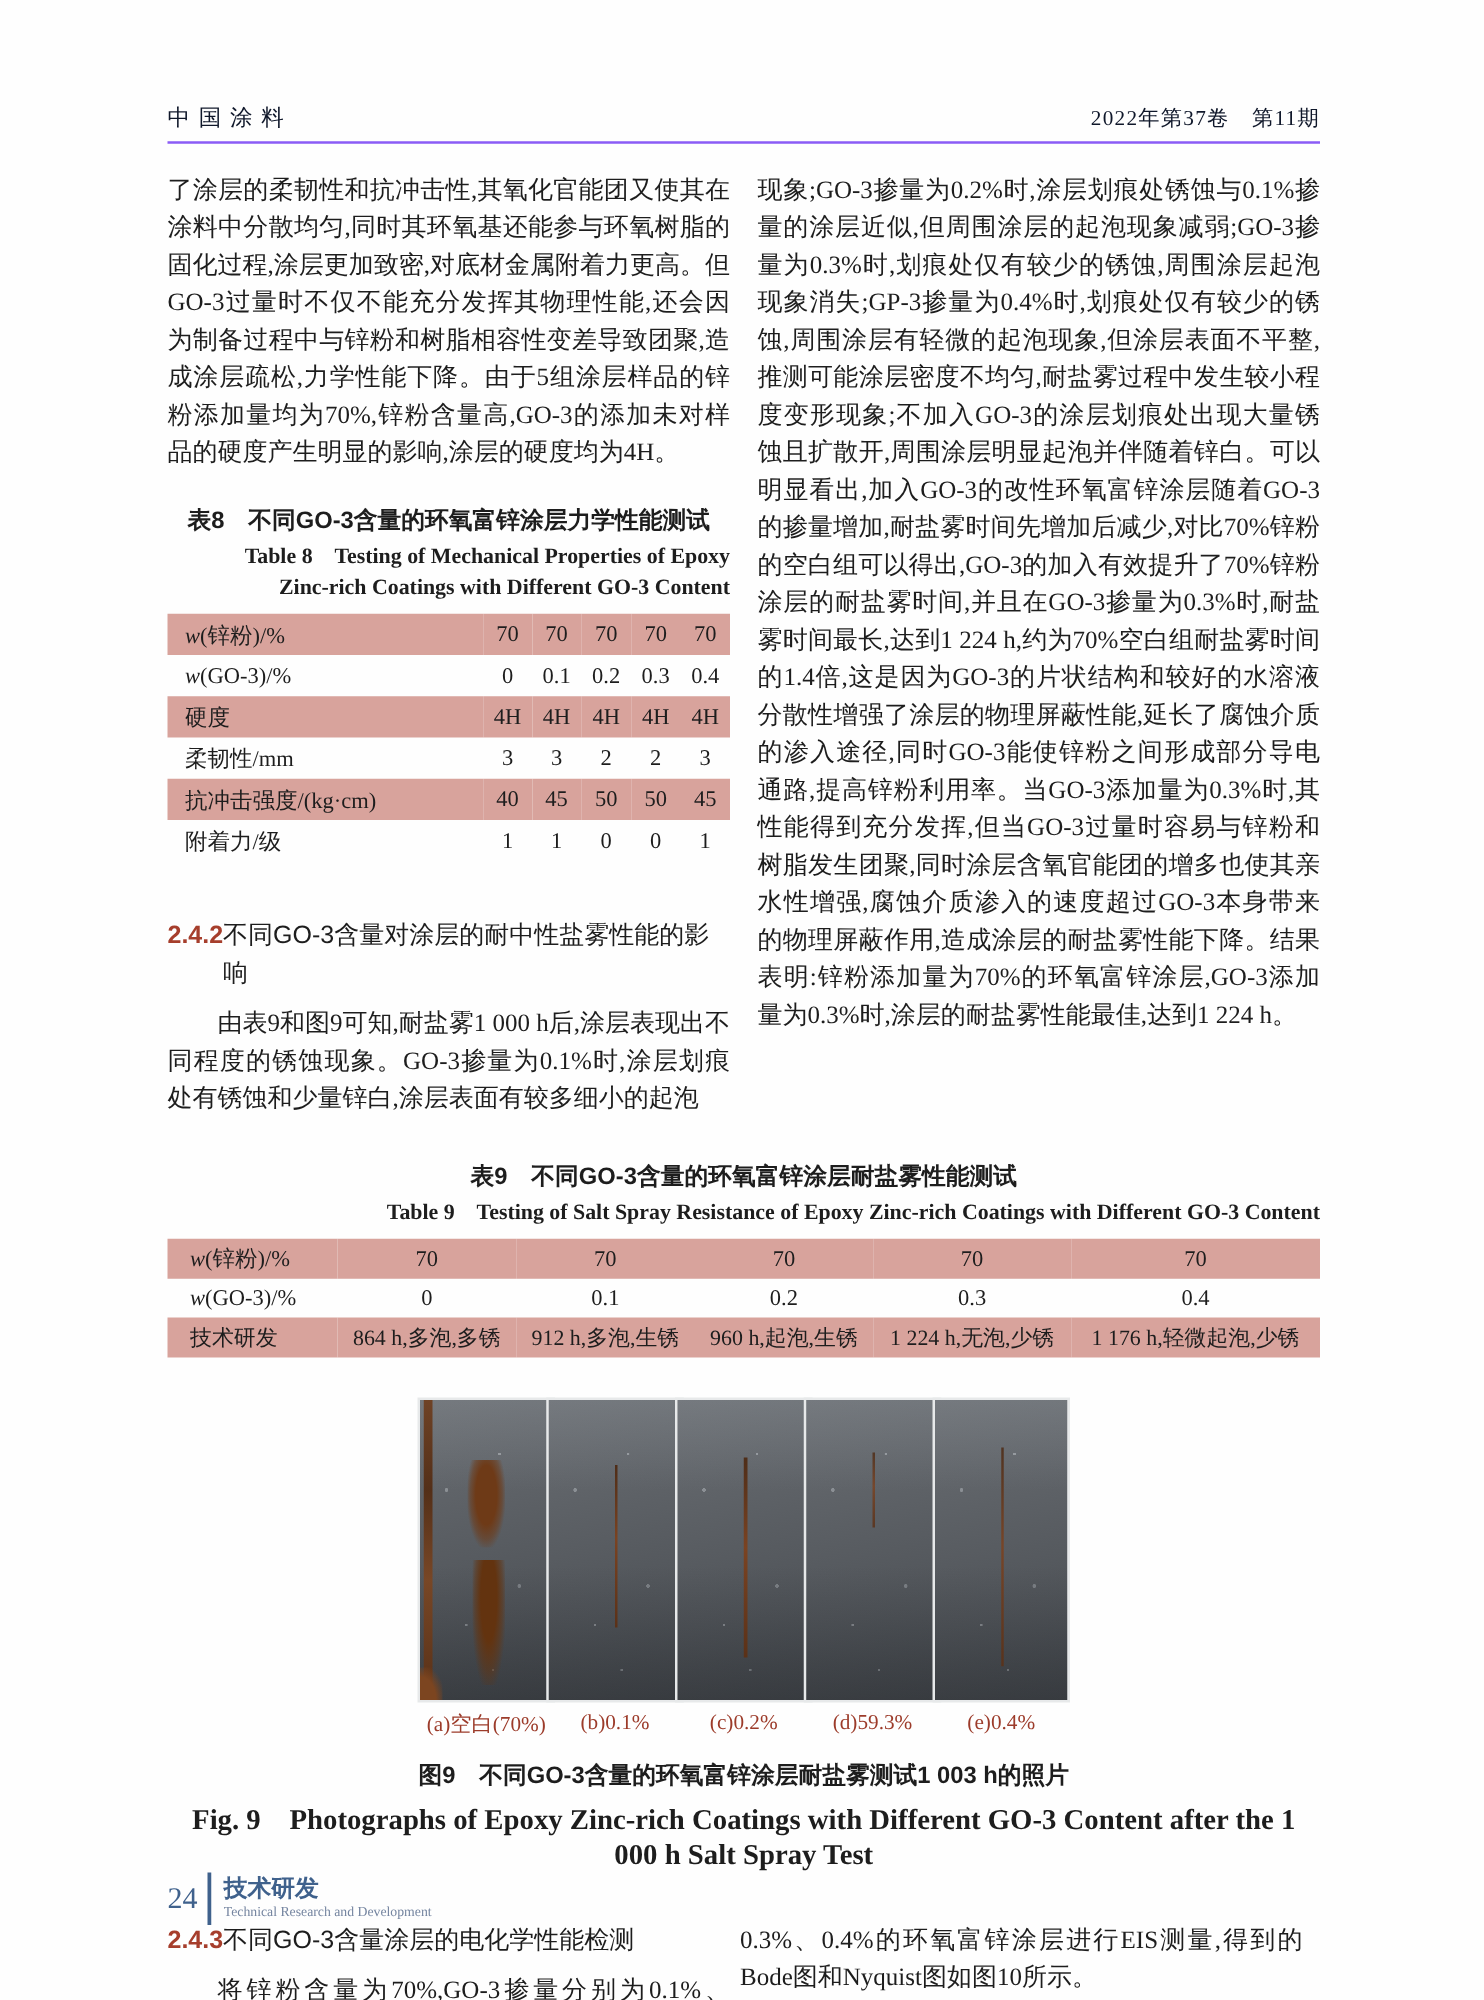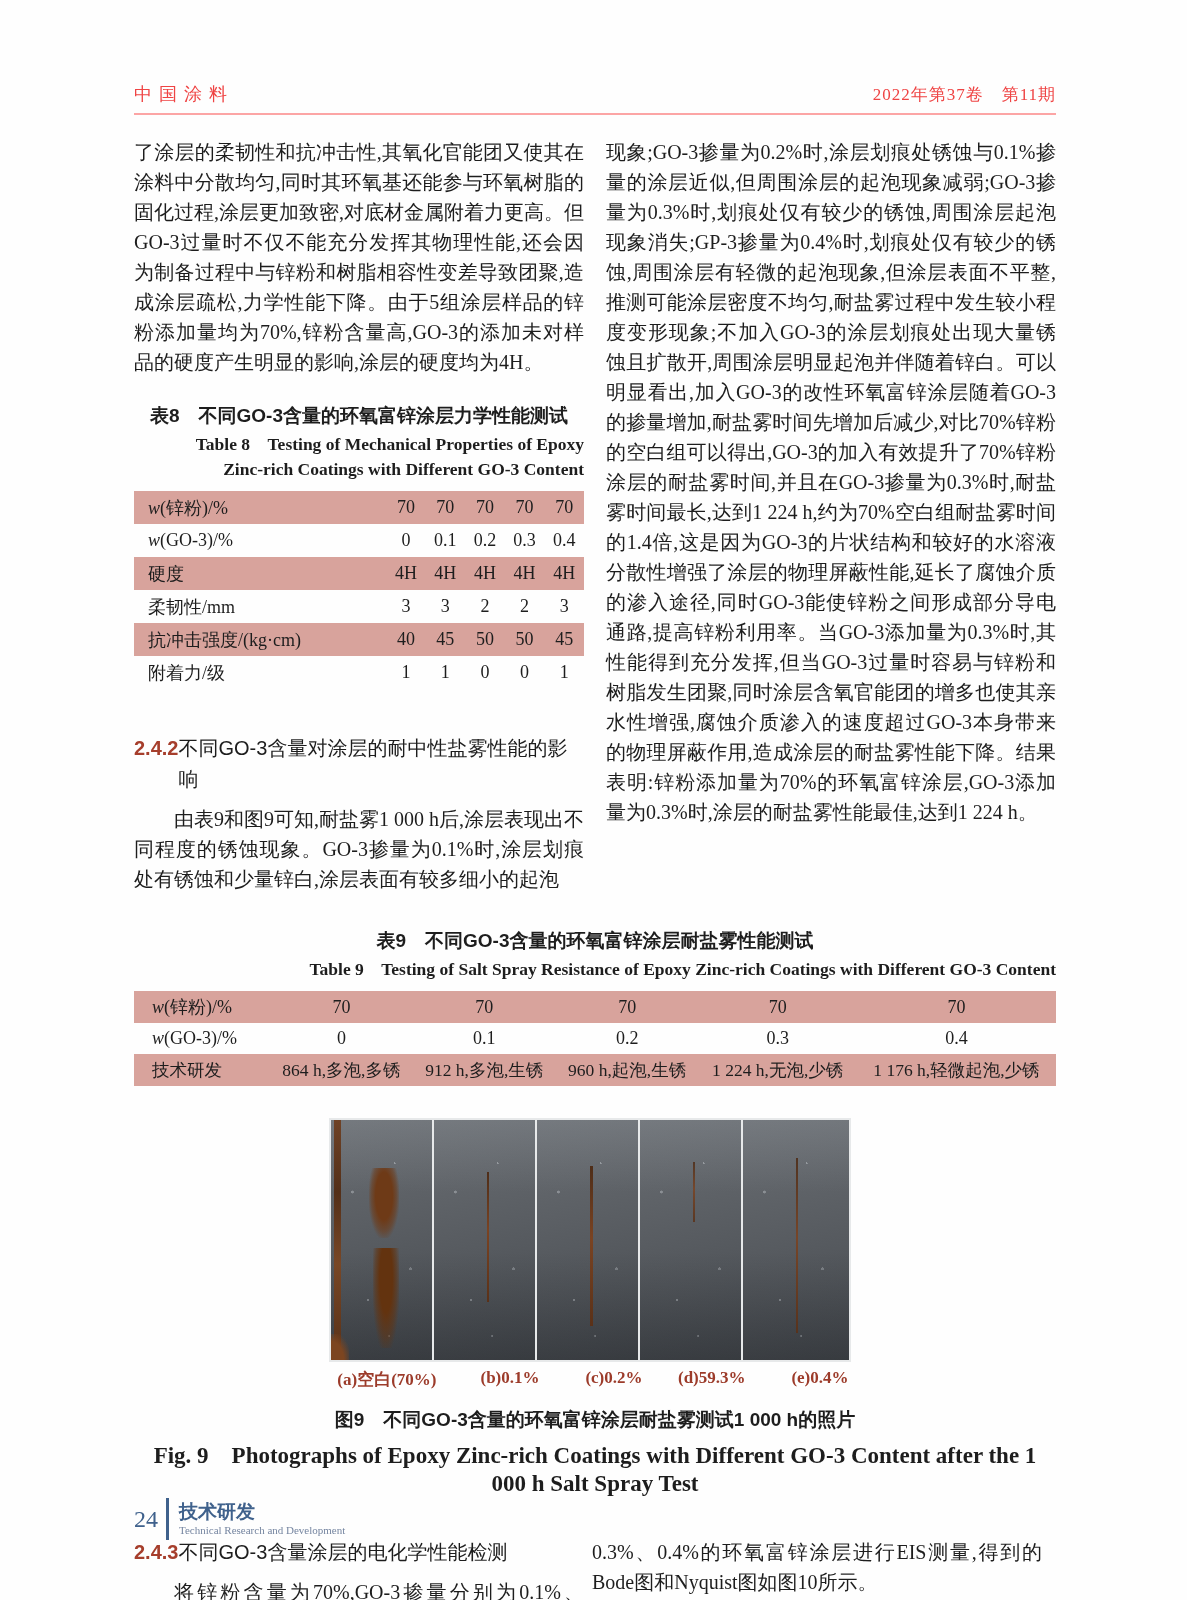--- a/index.html
+++ b/index.html
@@ -7,21 +7,21 @@
   .page {
     position:relative; width:1187px; height:1600px; margin:0 auto;
     background:#fefefe; overflow:hidden;
     font-family:"Liberation Serif","DejaVu Serif",serif;
     color:#1d1d1d;
   }
   .content { position:absolute; left:134px; top:82px; width:922px; }
 
   
   .pg-header { display:flex; justify-content:space-between; align-items:flex-end;
-    padding-bottom:7px; border-bottom:2px solid #fca5a5; color:#ef4444; }
+    padding-bottom:7px; border-bottom:2px solid #8b5cf6; color:#0f172a; }
   .pg-header .journal { font-size:18px; letter-spacing:7px; }
   .pg-header .issue { font-size:17px; letter-spacing:1px; }
 
   
   .cols { display:flex; gap:22px; margin-top:22px; }
   .col { width:450px; }
   .para { font-size:20px; line-height:30px; text-align:justify; }
   .indent { text-indent:2em; }
 
   
@@ -43,21 +43,21 @@
   
   .sec-head { display:flex; margin-top:44px; font-size:20px; line-height:31px;
     font-family:"Liberation Sans","DejaVu Sans",sans-serif; }
   .sec-num { color:#a63e2c; font-weight:bold; flex:0 0 auto; }
   .sec-title { flex:1; }
   .after-head { margin-top:9px; }
 
   
   .fig-wrap { margin-top:34px; }
   .photo-row { display:flex; justify-content:center; gap:8px; }
-  .fig-item { display:flex; flex-direction:column; align-items:flex-end; width:95px;font-weight:bold; }
+  .fig-item { display:flex; flex-direction:column; align-items:center; width:95px; }
   .photo { position:relative; width:106px; height:240px; overflow:hidden;
     outline:2px solid #e7e9ea;
     background:linear-gradient(168deg,#6a6e73 0%,#5d6166 35%,#505459 70%,#43474c 100%); }
   .photo .speck { position:absolute; inset:0;
     background:
       radial-gradient(circle 3px at 20% 30%, rgba(220,225,230,.35) 0 45%, transparent 55%),
       radial-gradient(circle 2px at 60% 18%, rgba(220,225,230,.4) 0 45%, transparent 55%),
       radial-gradient(circle 3px at 75% 62%, rgba(210,215,220,.3) 0 45%, transparent 55%),
       radial-gradient(circle 2px at 35% 75%, rgba(210,215,220,.35) 0 45%, transparent 55%),
       radial-gradient(circle 2px at 55% 90%, rgba(210,215,220,.3) 0 45%, transparent 55%); }
@@ -253,21 +253,21 @@
         </div>
         <div class="fig-item">
           <div class="photo ph-e">
             <div class="shade"></div>
             <div class="speck"></div>
             <div class="scratch"></div>
           </div>
           <div class="fig-cap">(e)0.4%</div>
         </div>
       </div>
-      <div class="fig-title-cn">图9　不同GO-3含量的环氧富锌涂层耐盐雾测试1 000 h的照片</div>
+      <div class="fig-title-cn">图9　不同GO-3含量的环氧富锌涂层耐盐雾测试1 003 h的照片</div>
       <div class="fig-title-en">Fig. 9　Photographs of Epoxy Zinc-rich Coatings with Different GO-3 Content after the 1 000 h Salt Spray Test</div>
     </div>
 
     <div class="cols-bottom">
       <div class="col">
         <div class="sec-head sec-head-2">
           <span class="sec-num">2.4.3</span>
           <span class="sec-title">不同GO-3含量涂层的电化学性能检测</span>
         </div>
         <p class="para indent after-head">将锌粉含量为70%,GO-3掺量分别为0.1%、0.2%、</p>

